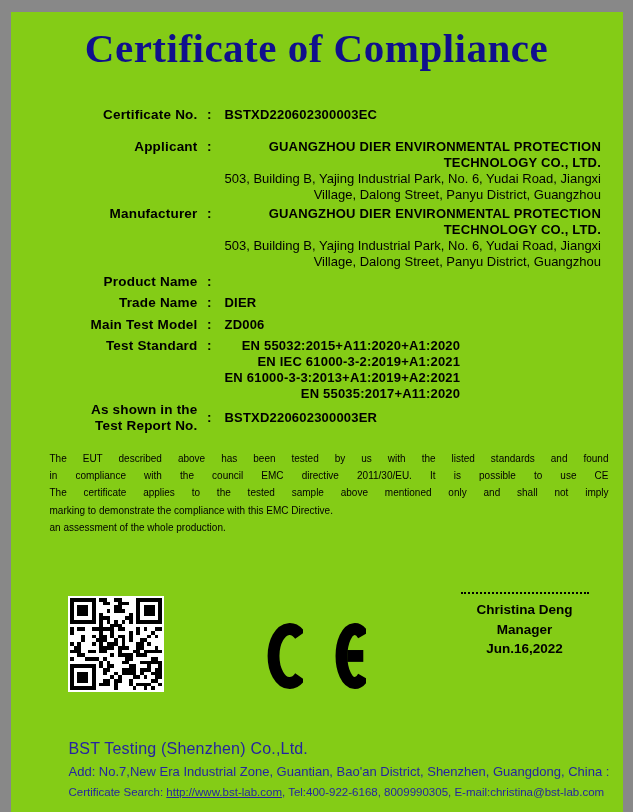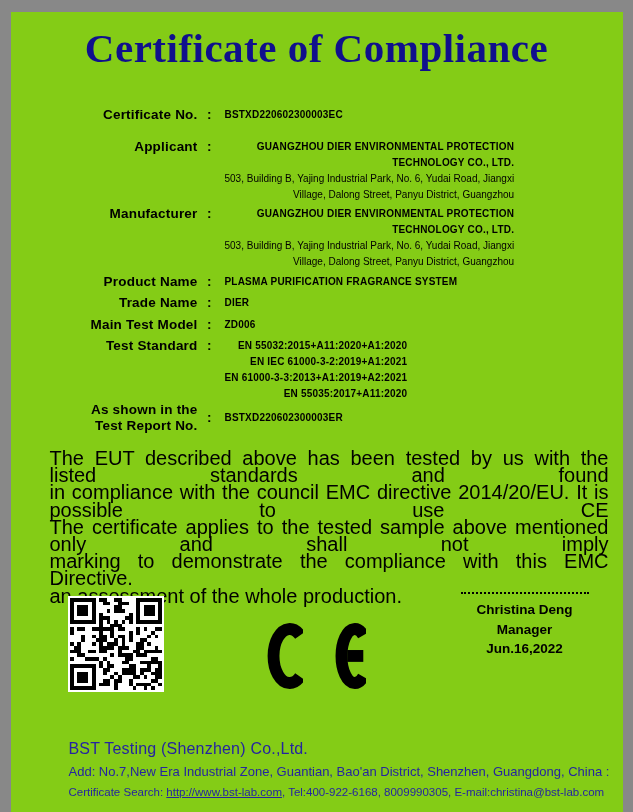--- a/index.html
+++ b/index.html
@@ -38,32 +38,32 @@
     width:125px;flex:none;
     font-weight:bold;font-size:13.5px;line-height:16px;
     letter-spacing:0.2px;
   }
   .f-label div{white-space:nowrap;}
   .f-colon{
     width:14px;flex:none;
     font-weight:bold;font-size:13.5px;line-height:16px;
   }
   .f-value{
-    font-size:10px;line-height:16px;font-weight:bold;
+    font-size:13px;line-height:16px;font-weight:bold;
     letter-spacing:0.2px;
     padding-left:13px;
   }
   .f-value div{white-space:nowrap;}
   .f-value div.normal{font-weight:normal;letter-spacing:0;}
   .field-row.center-row .f-colon,
   .field-row.center-row .f-value{align-self:center;}
   
   .statement{
     position:absolute;top:438px;left:39px;width:559px;
-    font-size:20px;line-height:17.2px;
+    font-size:10px;line-height:17.2px;
   }
   .stmt-line{text-align:justify;text-align-last:justify;white-space:normal;}
   .stmt-line.last{text-align-last:left;}
   
   .qr{position:absolute;left:57px;top:584px;width:96px;height:96px;}
   .qr svg{width:100%;height:100%;shape-rendering:crispEdges;}
   .ce{position:absolute;left:253px;top:609px;width:102px;height:70px;display:flex;gap:29px;}
   .ce svg{height:70px;display:block;}
   .sig{
     position:absolute;left:428px;top:568px;width:172px;
@@ -116,23 +116,20 @@
           <div>TECHNOLOGY CO., LTD.</div>
           <div class="normal">503, Building B, Yajing Industrial Park, No. 6, Yudai Road, Jiangxi</div>
           <div class="normal">Village, Dalong Street, Panyu District, Guangzhou</div>
         </div>
       </div>
       <div class="field-row" style="margin-bottom: 5px;">
         <div class="f-label">
           <div>Product Name</div>
         </div>
         <div class="f-colon">:</div>
-        <div class="f-value">
-          <div>PLASMA PURIFICATION FRAGRANCE SYSTEM</div>
-        </div>
       </div>
       <div class="field-row" style="margin-bottom: 6px;">
         <div class="f-label">
           <div>Trade Name</div>
         </div>
         <div class="f-colon">:</div>
         <div class="f-value">
           <div>DIER</div>
         </div>
       </div>
@@ -164,21 +161,21 @@
         </div>
         <div class="f-colon">:</div>
         <div class="f-value">
           <div>BSTXD220602300003ER</div>
         </div>
       </div>
     </div>
 
   <div class="statement" id="statement">
       <div class="stmt-line">The EUT described above has been tested by us with the listed standards and found</div>
-      <div class="stmt-line">in compliance with the council EMC directive 2014/20/EU. It is possible to use CE</div>
+      <div class="stmt-line">in compliance with the council EMC directive 2011/30/EU. It is possible to use CE</div>
       <div class="stmt-line">The certificate applies to the tested sample above mentioned only and shall not imply</div>
       <div class="stmt-line last">marking to demonstrate the compliance with this EMC Directive.</div>
       <div class="stmt-line last">an assessment of the whole production.</div>
     </div>
 
   <div class="qr" id="qr"><svg viewBox="-0.5 -0.5 26 26" fill="#000">
         <rect x="-0.5" y="-0.5" width="26" height="26" fill="#fff"></rect>
         <rect x="0" y="0" width="1" height="1"></rect>
         <rect x="1" y="0" width="1" height="1"></rect>
         <rect x="2" y="0" width="1" height="1"></rect>

